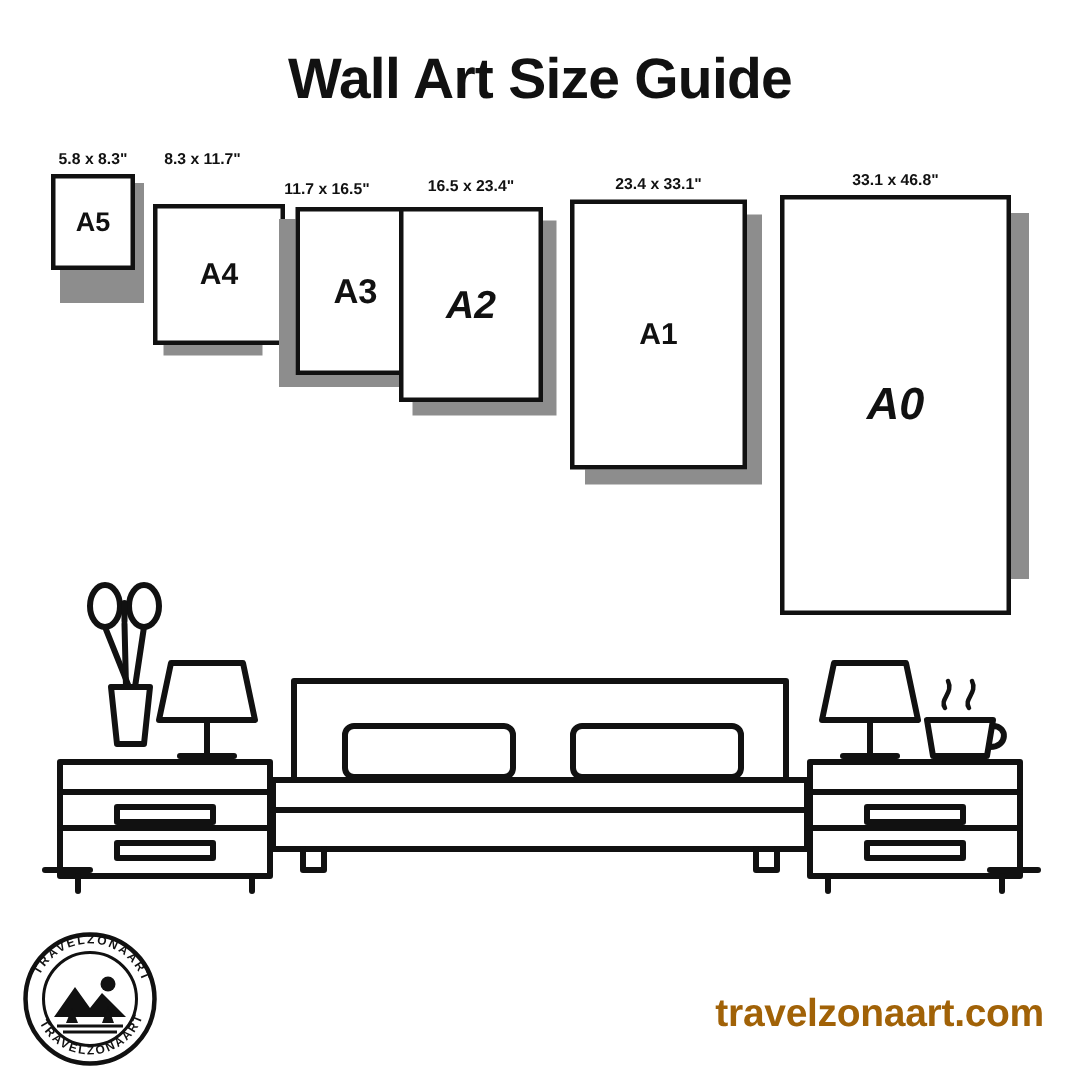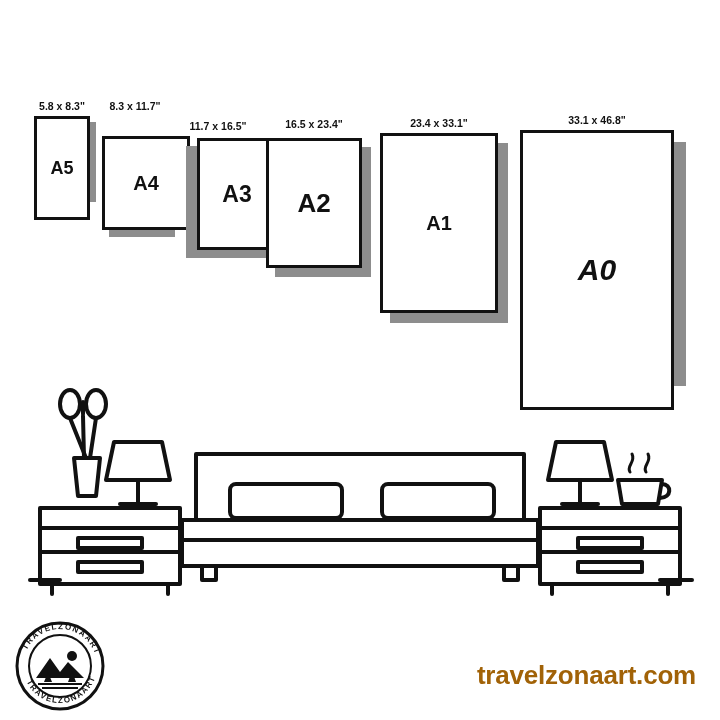--- a/index.html
+++ b/index.html
@@ -94,27 +94,28 @@
     font-weight: bold;
     color: #a16207;
     letter-spacing: -0.2px;
   }
 </style>
 </head>
 <body>
 
 <div id="page">
 
+  <div class="title">Wall Art Size Guide</div>
 
   <div class="frames-area">
 
     <div class="frame-wrap" style="left:34px; top:116px; width:56px; height:80px;">
       <div class="frame-dim" style="top:-16px;">5.8 x 8.3"</div>
       <div class="frame-shadow" style="left:6px; top:6px; width:56px; height:80px;"></div>
-      <div class="frame-box" style="left:0; top:0; width:56px; height:104px;">
+      <div class="frame-box" style="left:0; top:0; width:56px; height:64px;">
         <span class="frame-label" style="font-size:18px;">A5</span>
       </div>
     </div>
 
     <div class="frame-wrap" style="left:102px; top:136px; width:66px; height:94px;">
       <div class="frame-dim" style="top:-36px;">8.3 x 11.7"</div>
       <div class="frame-shadow" style="left:7px; top:7px; width:66px; height:94px;"></div>
       <div class="frame-box" style="left:0; top:0; width:88px; height:94px;">
         <span class="frame-label" style="font-size:20px;">A4</span>
       </div>
@@ -124,21 +125,21 @@
       <div class="frame-dim" style="top:-18px;">11.7 x 16.5"</div>
       <div class="frame-shadow" style="left:8px; top:8px; width:80px; height:112px;"></div>
       <div class="frame-box" style="left:0; top:0; width:80px; height:112px;margin-left:19px;">
         <span class="frame-label" style="font-size:23px;">A3</span>
       </div>
     </div>
 
     <div class="frame-wrap" style="left:266px; top:138px; width:96px; height:130px;">
       <div class="frame-dim" style="top:-20px;">16.5 x 23.4"</div>
       <div class="frame-shadow" style="left:9px; top:9px; width:96px; height:130px;"></div>
-      <div class="frame-box" style="left:0; top:0; width:96px; height:130px;">
+      <div class="frame-box" style="left:0; top:0; width:96px; height:130px;font-style:italic;">
         <span class="frame-label" style="font-size:26px;">A2</span>
       </div>
     </div>
 
     <div class="frame-wrap" style="left:380px; top:133px; width:118px; height:180px;">
       <div class="frame-dim" style="top:-16px;">23.4 x 33.1"</div>
       <div class="frame-shadow" style="left:10px; top:10px; width:118px; height:180px;"></div>
       <div class="frame-box" style="left:0; top:0; width:118px; height:180px;">
         <span class="frame-label" style="font-size:20px;">A1</span>
       </div>

